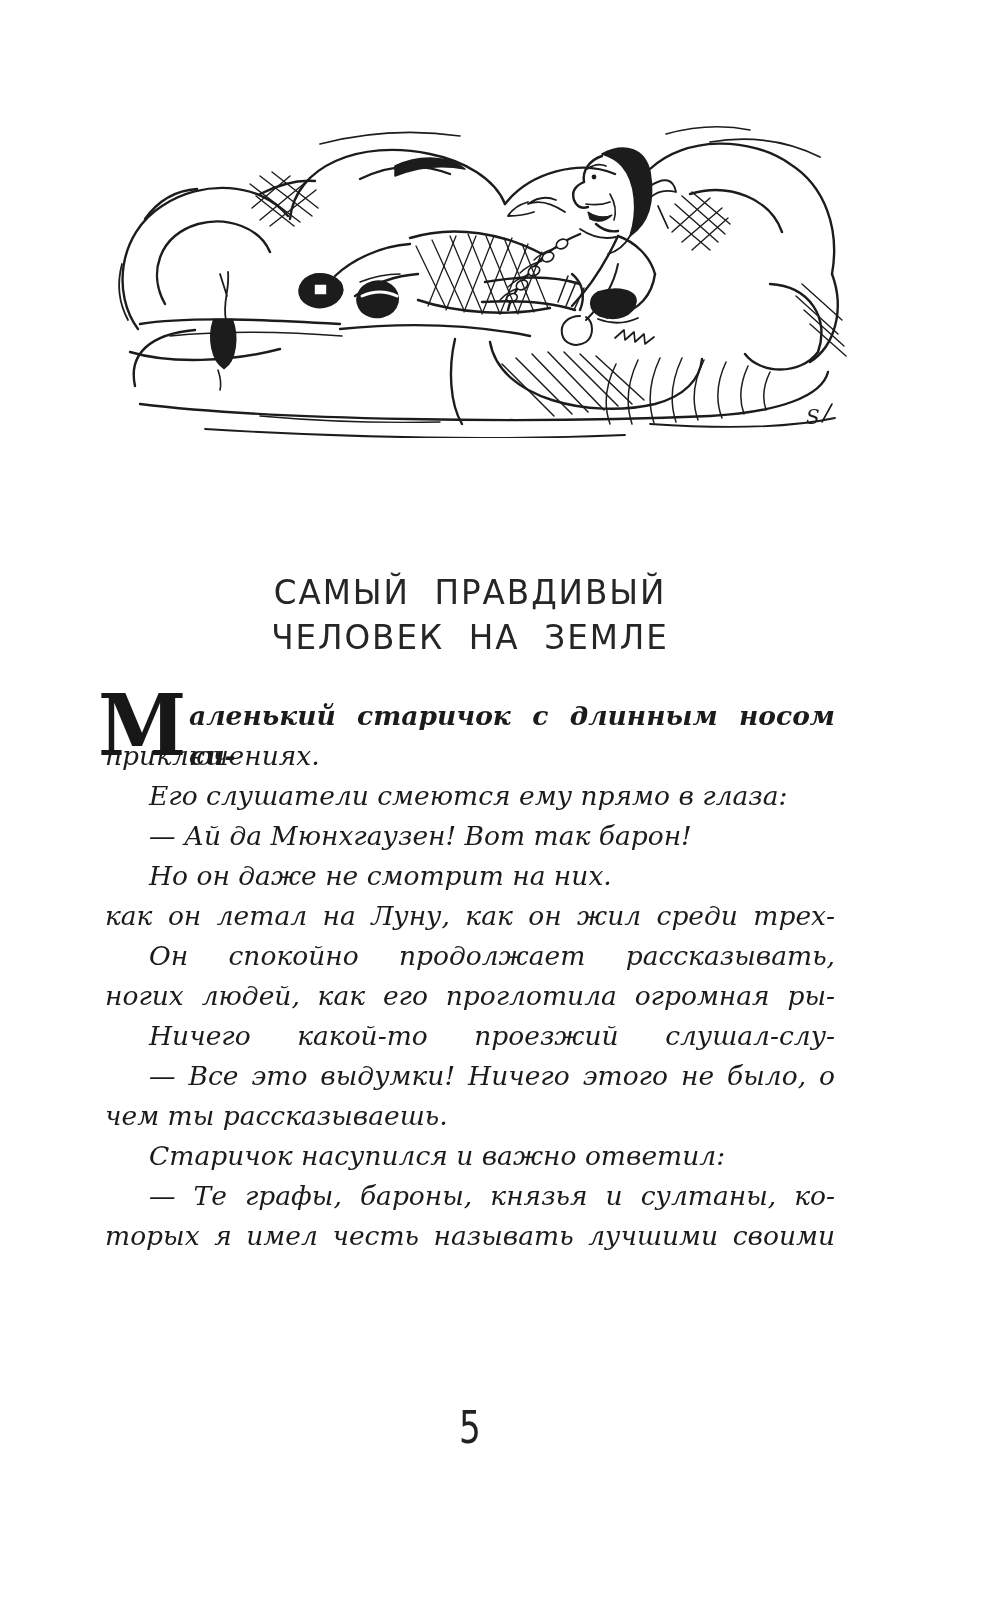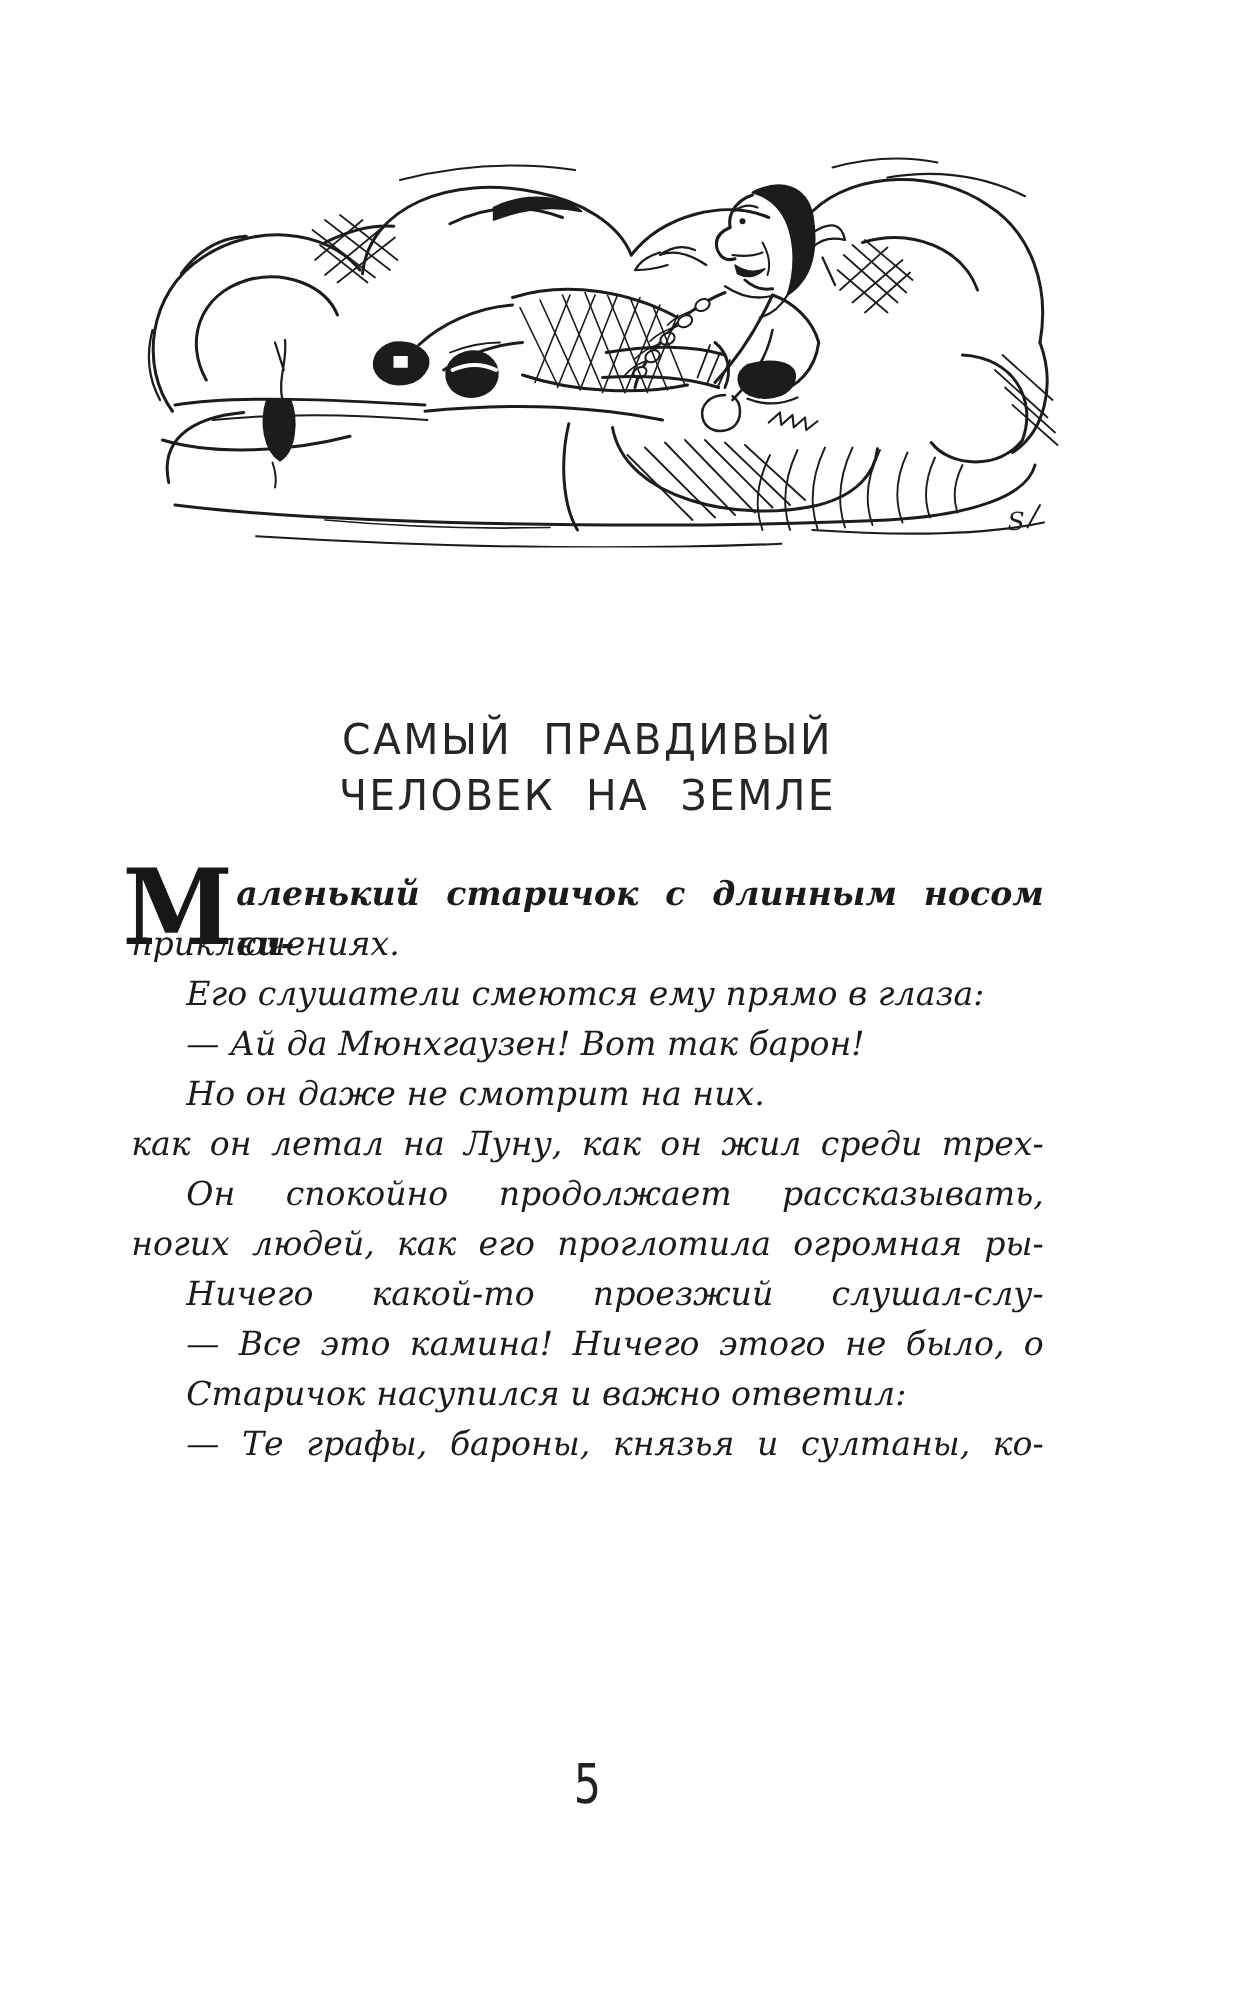--- a/index.html
+++ b/index.html
@@ -190,22 +190,24 @@
   <div class="body-text">
       <div class="line cap j">аленький старичок с длинным носом си-</div>
       <div class="line">приключениях.</div>
       <div class="line ind">Его слушатели смеются ему прямо в глаза:</div>
       <div class="line ind">— Ай да Мюнхгаузен! Вот так барон!</div>
       <div class="line ind">Но он даже не смотрит на них.</div>
       <div class="line j">как он летал на Луну, как он жил среди трех-</div>
       <div class="line ind j">Он спокойно продолжает рассказывать,</div>
       <div class="line j">ногих людей, как его проглотила огромная ры-</div>
       <div class="line ind j">Ничего какой-то проезжий слушал-слу-</div>
-      <div class="line ind j">— Все это камина! Ничего этого не было, о</div>
+      <div class="line ind j">— Все это выдумки! Ничего этого не было, о</div>
+      <div class="line">чем ты рассказываешь.</div>
       <div class="line ind">Старичок насупился и важно ответил:</div>
       <div class="line ind j">— Те графы, бароны, князья и султаны, ко-</div>
+      <div class="line j">торых я имел честь называть лучшими своими</div>
     </div>
 
   <div class="page-number">
     <span>5</span>
   </div>
 
 </div>
 
 </body></html>

